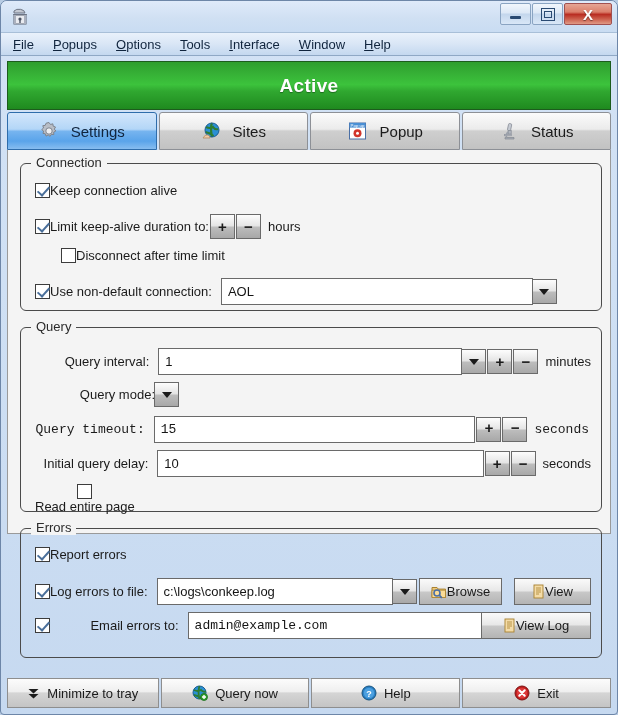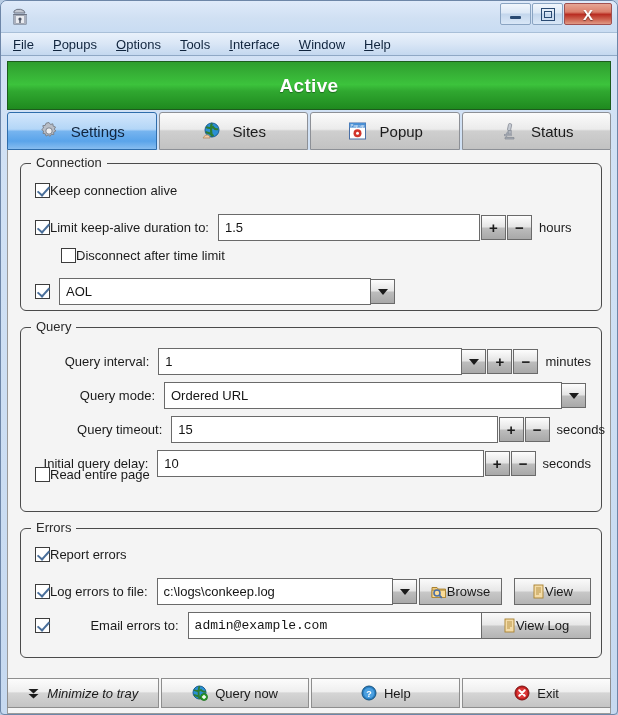--- a/index.html
+++ b/index.html
@@ -119,21 +119,21 @@
     border: 1px solid #2f6dab;
     background: linear-gradient(180deg,#d3e6fb 0%, #b3d6f7 45%, #76b4ef 51%, #5aa4ea 78%, #87bdf0 100%);
     color: #10243d;
   }
   .tab-label { line-height: 1; }
 
   .panel {
     background: #f4f4f4;
     border: 1px solid #9a9a9a;
     border-top: none;
-    height: 564px;
+    height: 384px;
     padding: 16px;
     position: relative;
   }
 
   
   .group {
     position: absolute;
     border: 1px solid #4b4b4b;
     border-radius: 6px;
     background: transparent;
@@ -226,21 +226,21 @@
     gap: 2px;
   }
   .bbtn {
     flex: 1;
     border: 1px solid #8e8e8e;
     background: linear-gradient(180deg,#fcfcfc 0%, #efefef 45%, #d5d5d5 50%, #c4c4c4 100%);
     display: flex; align-items: center; justify-content: center;
     gap: 7px;
     font-size: 13px; color: #1b1b1b;
   }
-  .bbtn.first { flex: 1.02; font-style: italic; }
+  .bbtn.first { flex: 1.02; }
 
   svg { display: block; }
 </style>
 </head>
 <body>
 
 <div class="window">
 
   <div class="titlebar">
     <span class="app-icon">
@@ -336,35 +336,33 @@
         <span class="gtitle">Connection</span>
 
         <div class="row" style="left:14px; top:19px;">
           <span class="cb checked"></span>
           <span class="cb-label">Keep connection alive</span>
         </div>
 
         <div class="row" style="left:14px; top:50px; width:556px;">
           <span class="cb checked"></span>
           <span class="cb-label">Limit keep-alive duration to:</span>
-          <span class="field" style="margin-left:9px; width:262px;">
-            <span class="fval">1.5</span>
-          </span>
           <span class="sbtn big" style="margin-left:1px;">+</span>
           <span class="sbtn big" style="margin-left:1px;">−</span>
           <span class="unit">hours</span>
         </div>
 
         <div class="row" style="left:40px; top:84px;">
           <span class="cb"></span>
           <span class="cb-label">Disconnect after time limit</span>
         </div>
 
         <div class="row" style="left:14px; top:114px; width:556px;">
           <span class="cb checked"></span>
+          <span class="cb-label">Use non-default connection:</span>
           <span class="field" style="margin-left:9px; width:312px;">
             <span class="fval">AOL</span>
           </span>
           <span class="dropbtn" style="margin-left:-1px;">
             <span class="caret"></span>
           </span>
         </div>
       </div>
 
       <div class="group" style="left:12px; top:177px; width:582px; height:185px;">
@@ -378,49 +376,46 @@
           <span class="dropbtn" style="margin-left:-1px;">
             <span class="caret"></span>
           </span>
           <span class="sbtn big" style="margin-left:1px;">+</span>
           <span class="sbtn big" style="margin-left:1px;">−</span>
           <span class="unit">minutes</span>
         </div>
 
         <div class="row" style="left:14px; top:54px; width:556px;">
           <span class="txt-label" style="width:120px; text-align:right;">Query mode:</span>
-          <span class="field" style="margin-left:9px; width:398px;">
-            <span class="fval">Ordered URL</span>
-          </span>
           <span class="dropbtn" style="margin-left:-1px;">
             <span class="caret"></span>
           </span>
         </div>
 
-        <div class="row" style="left:28px; top:88px; width:556px;">
+        <div class="row" style="left:12px; top:88px; width:556px;font-family:Liberation Mono, monospace;">
           <span class="txt-label" style="width:120px; text-align:right;">Query timeout:</span>
           <span class="field" style="margin-left:9px; width:345px;">
             <span class="fval">15</span>
           </span>
           <span class="sbtn big" style="margin-left:1px;">+</span>
           <span class="sbtn big" style="margin-left:1px;">−</span>
           <span class="unit">seconds</span>
         </div>
 
         <div class="row" style="left:14px; top:122px; width:556px;">
           <span class="txt-label" style="width:120px; text-align:right;">Initial query delay:</span>
           <span class="field" style="margin-left:9px; width:345px;">
             <span class="fval">10</span>
           </span>
           <span class="sbtn big" style="margin-left:1px;">+</span>
           <span class="sbtn big" style="margin-left:1px;">−</span>
           <span class="unit">seconds</span>
         </div>
 
-        <div class="row" style="left:14px; top:139px;">
+        <div class="row" style="left:14px; top:156px;flex-direction:column;">
           <span class="cb"></span>
           <span class="cb-label">Read entire page</span>
         </div>
       </div>
 
       <div class="group" style="left:12px; top:378px; width:582px; height:130px;">
         <span class="gtitle">Errors</span>
 
         <div class="row" style="left:14px; top:18px;">
           <span class="cb checked"></span>

